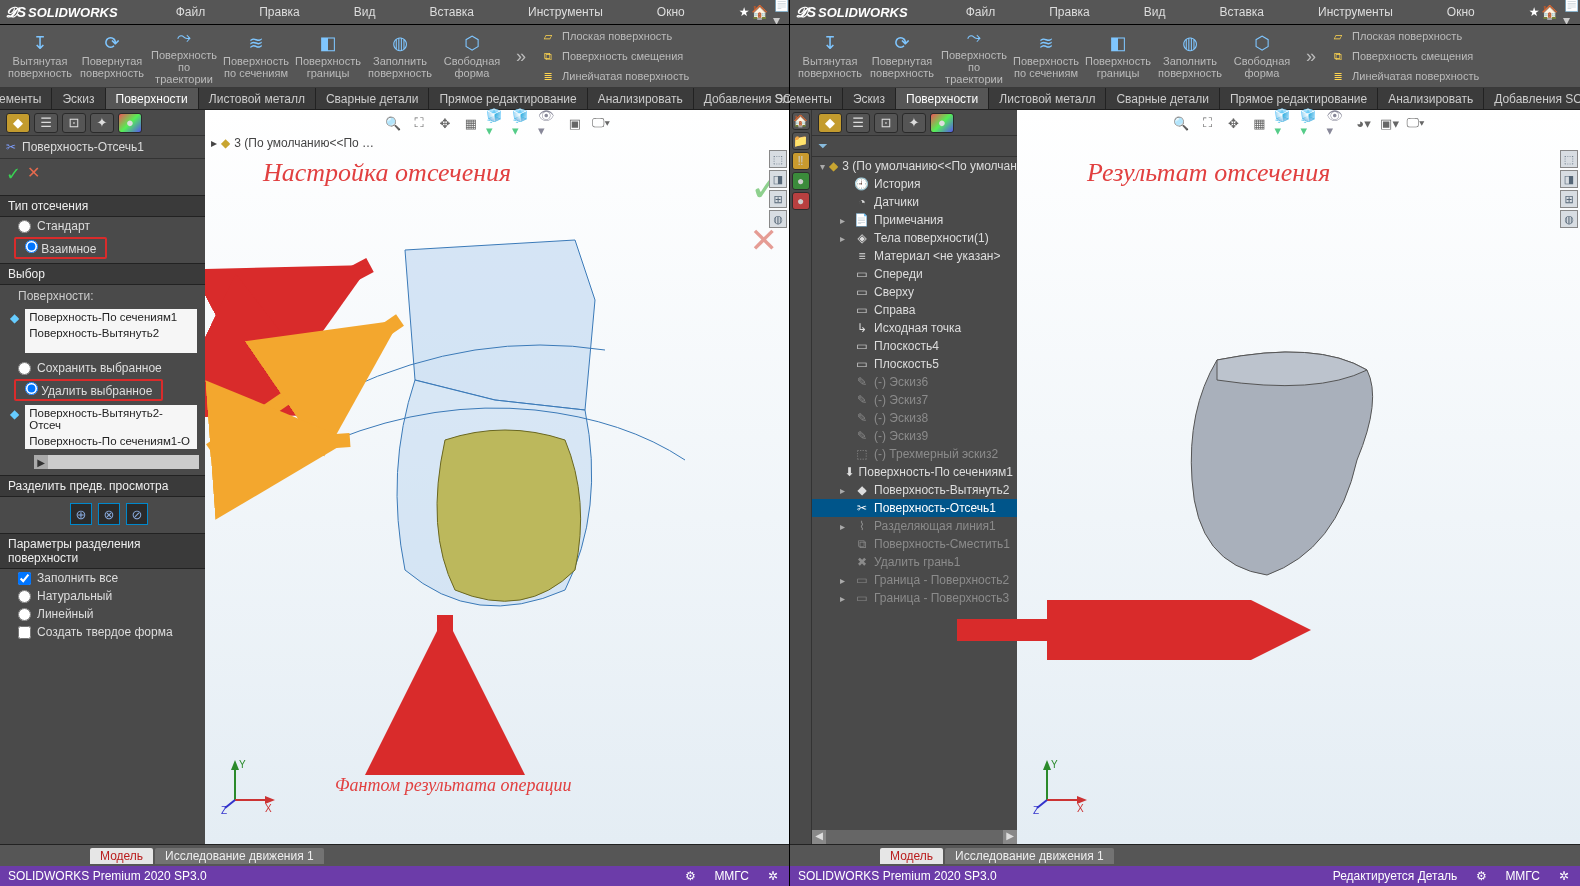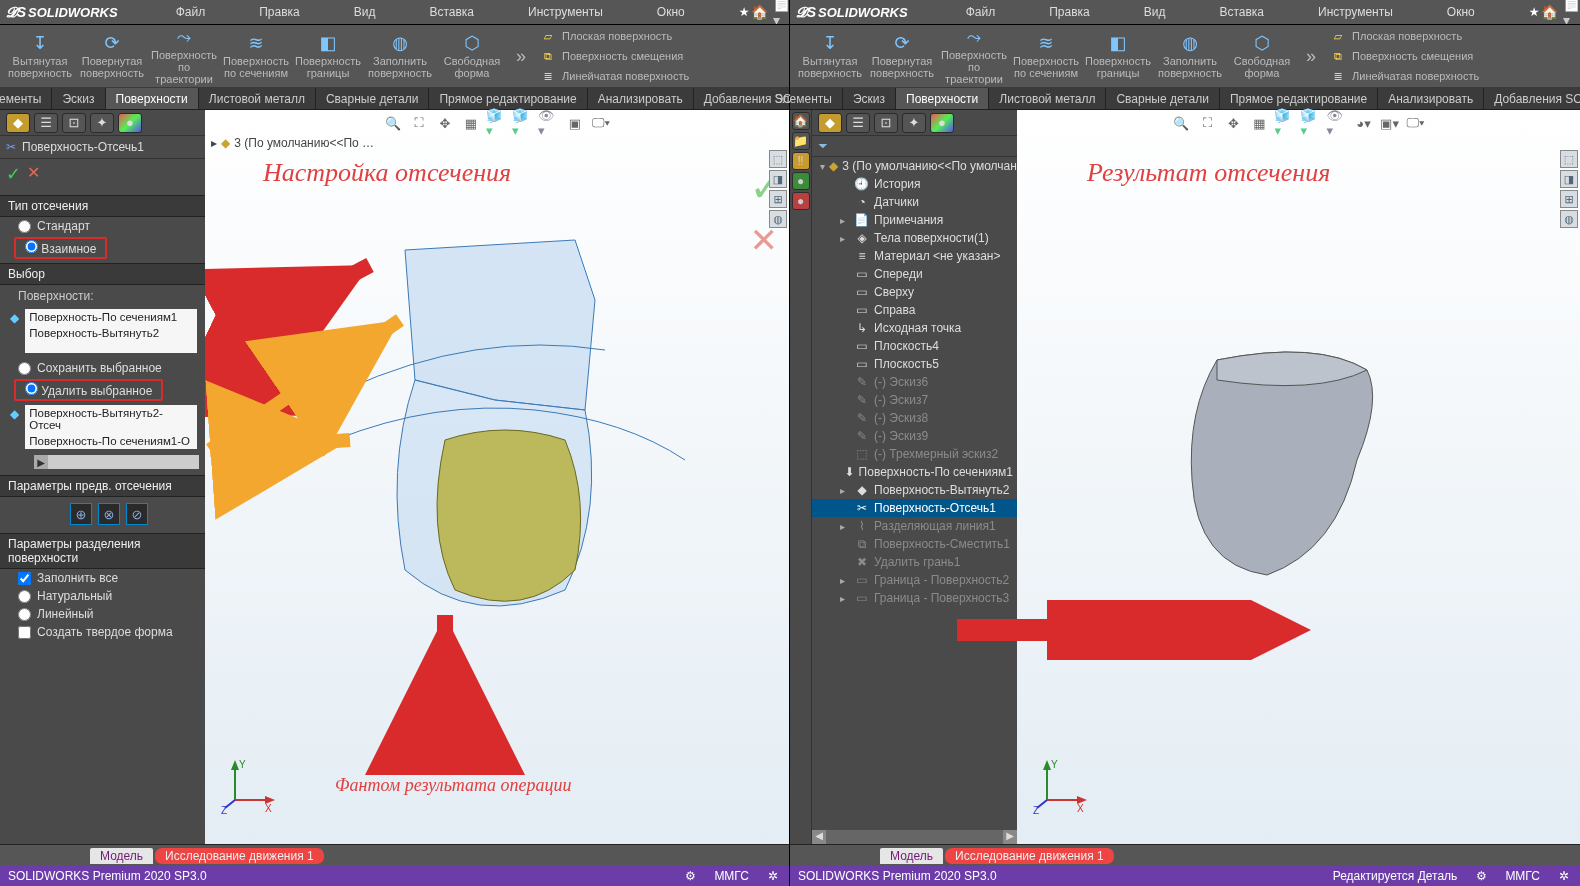--- a/index.html
+++ b/index.html
@@ -95,22 +95,22 @@
 
 
 .triad { position: absolute; left: 20px; bottom: 34px; width: 50px; height: 50px; }
 .triad svg { overflow: visible; }
 
 
 .arrow { position: absolute; }
 
 
 .bottom-tabs { height: 22px; background: #565656; display: flex; align-items: center; padding-left: 90px; gap: 2px; color: #ccc; font-size: 12px; border-top: 1px solid #222; }
-.bottom-tabs .btab { background: #e6e6e6; color: #701a75; padding: 1px 10px; border-radius: 2px 2px 0 0; }
-.bottom-tabs .btab.inactive { background: #ef4444; color: #eee; border-radius: 7px; }
+.bottom-tabs .btab { background: #e6e6e6; color: #b91c1c; padding: 1px 10px; border-radius: 2px 2px 0 0; }
+.bottom-tabs .btab.inactive { background: #737373; color: #eee; }
 
 
 .statusbar { height: 20px; background:  #6c3ca9; color: #fff; font-size: 12px; display: flex; align-items: center; padding: 0 8px; gap: 20px; }
 .statusbar .sb-right { margin-left: auto; display: flex; gap: 16px; align-items: center; }
 .sb-ic { width: 16px; height: 16px; display: inline-flex; align-items: center; justify-content: center; }
 
 
 .vp-tree-hint { position: absolute; top: 26px; left: 6px; font-size: 12px; color: #444; display: flex; align-items: center; gap: 4px; }
 .vp-tree-hint .gold { color: #c8a531; }
 
@@ -261,21 +261,21 @@
           <div>Поверхность-Вытянуть2-Отсеч</div>
           <div>Поверхность-По сечениям1-О</div>
         </div>
       </div>
       <div class="sel-scrollbar">
           <div class="arrow">◀</div>
           <div class="track"></div>
           <div class="arrow">▶</div>
         </div>
 
-      <div class="section-label">Параметры предв. отсечения</div>
+      <div class="section-label">Разделить предв. просмотра</div>
       <div class="mini-icons">
         <div class="mi">⊕</div>
         <div class="mi">⊗</div>
         <div class="mi">⊘</div>
       </div>
 
       <div class="section-label">Параметры разделения поверхности</div>
       <div class="check-row">
           <input type="checkbox" checked="" style="">
           <span>Заполнить все</span>

